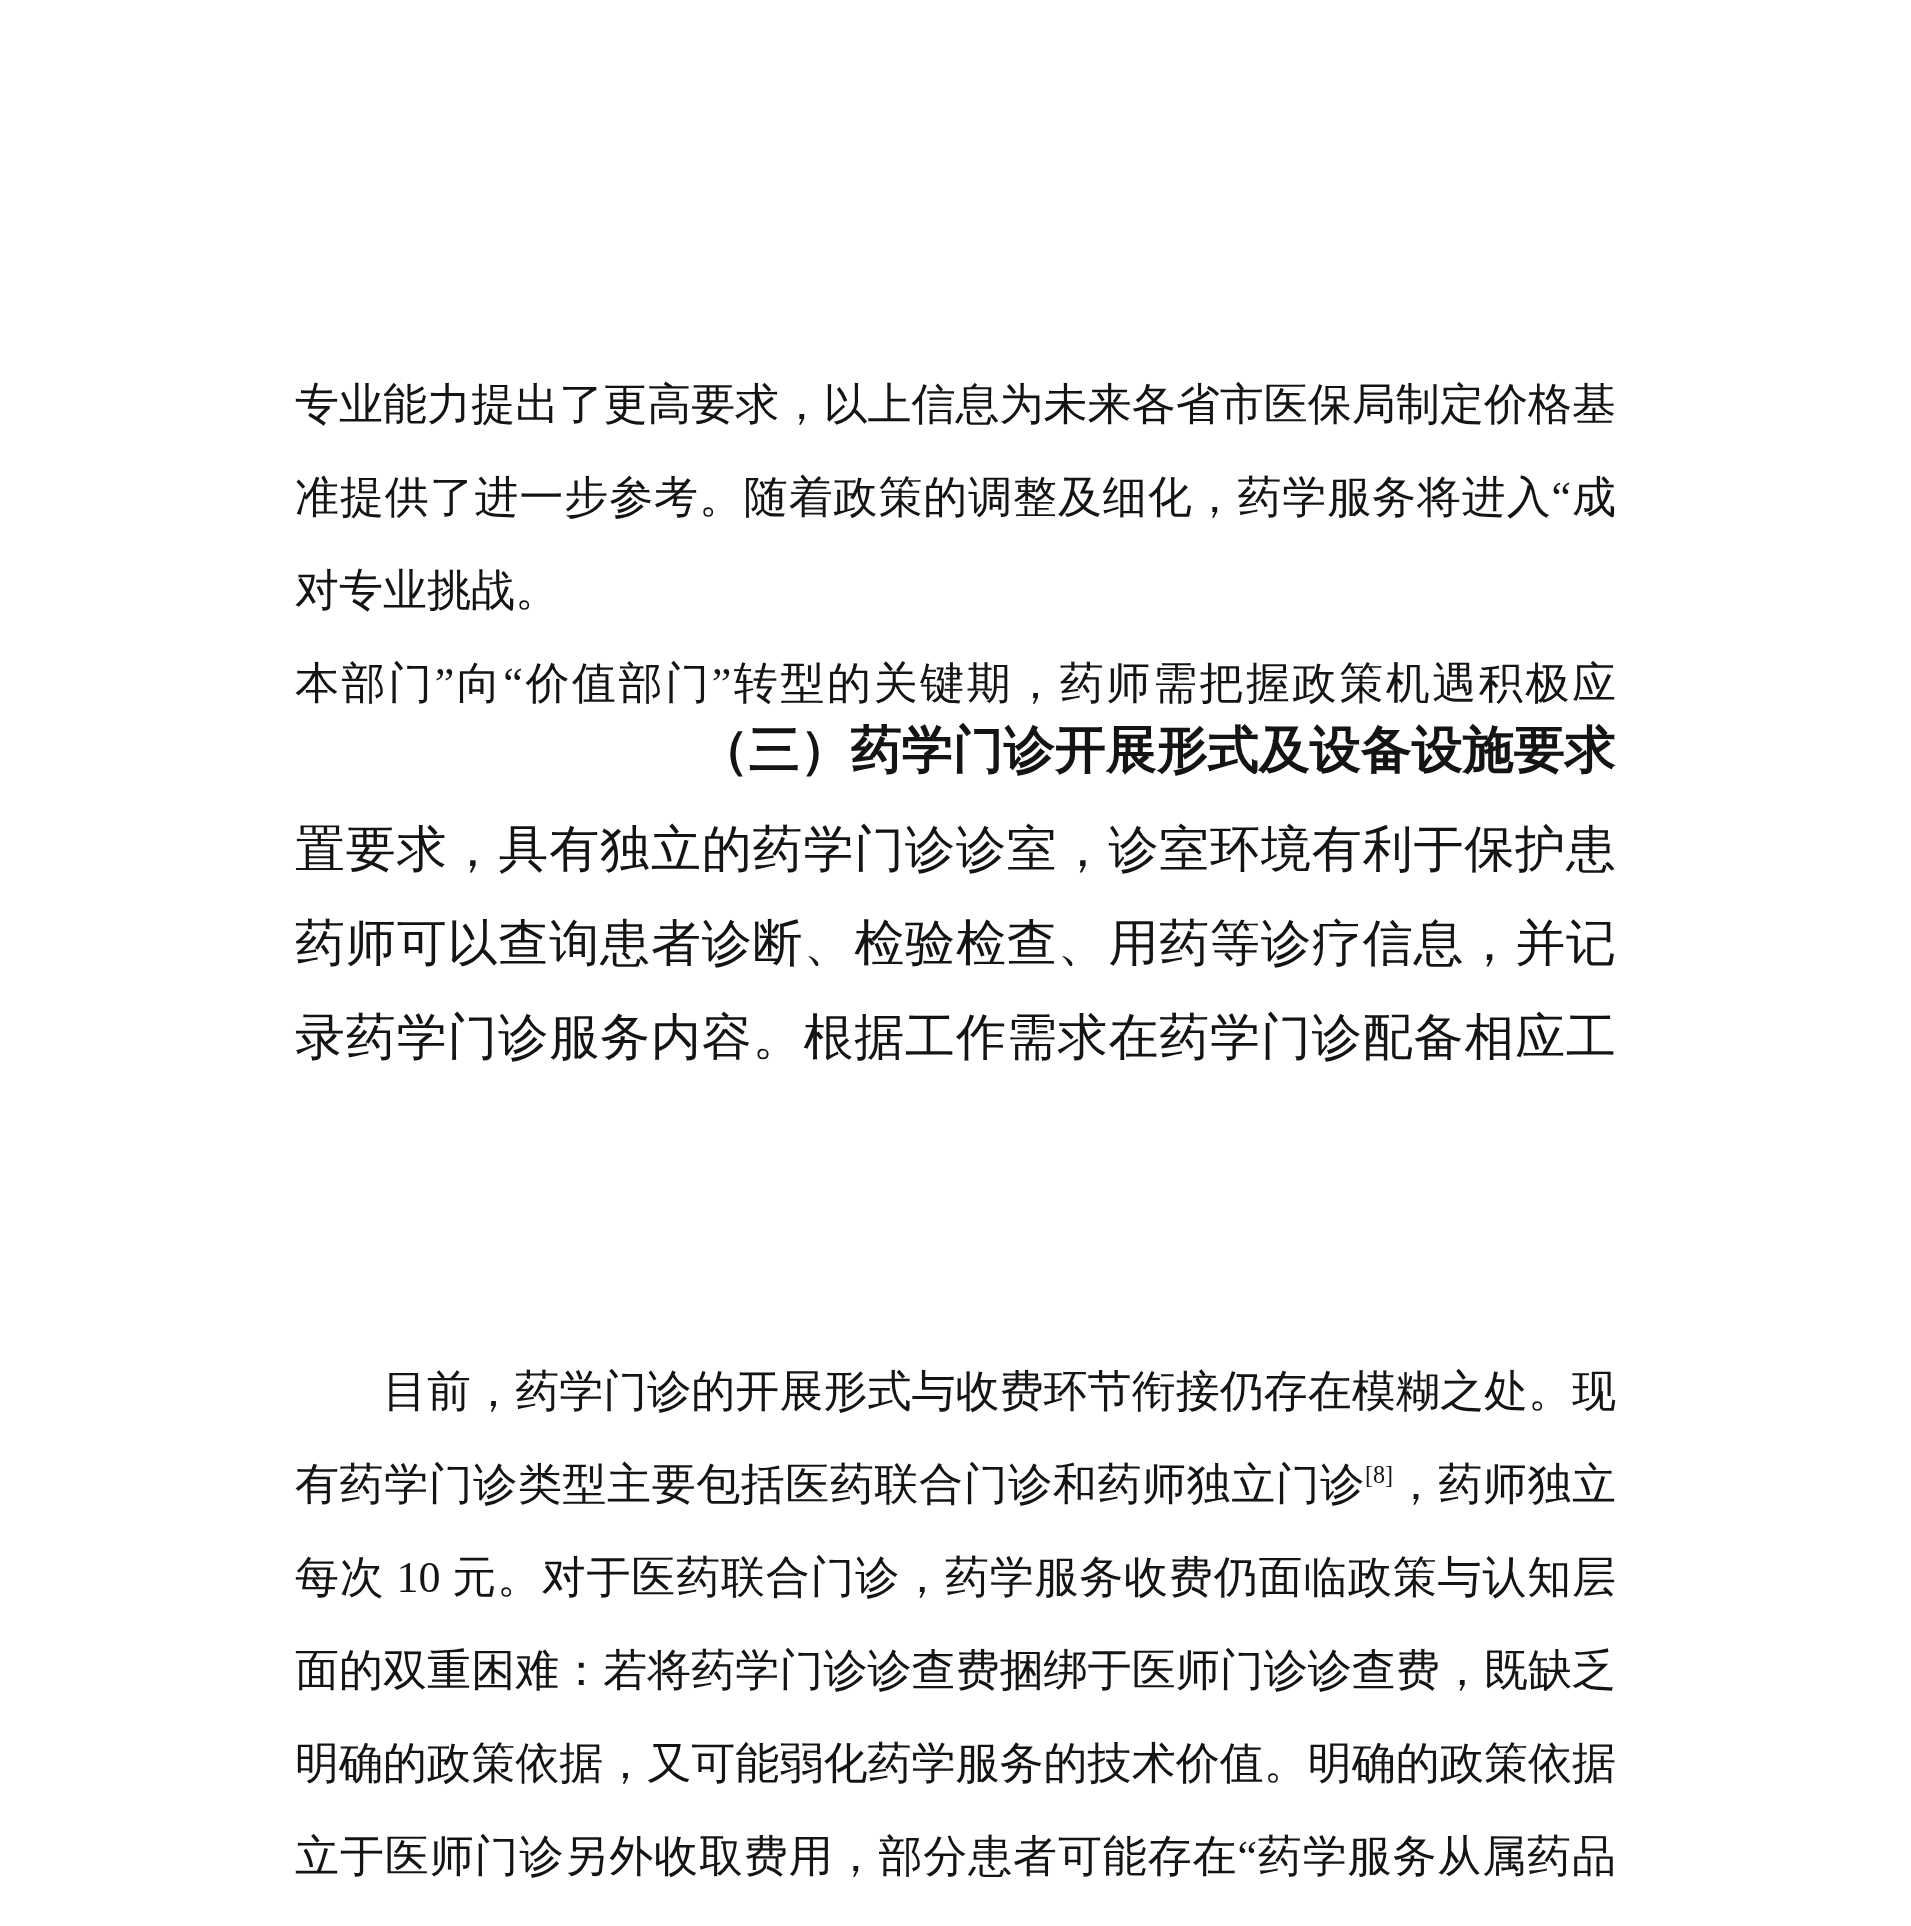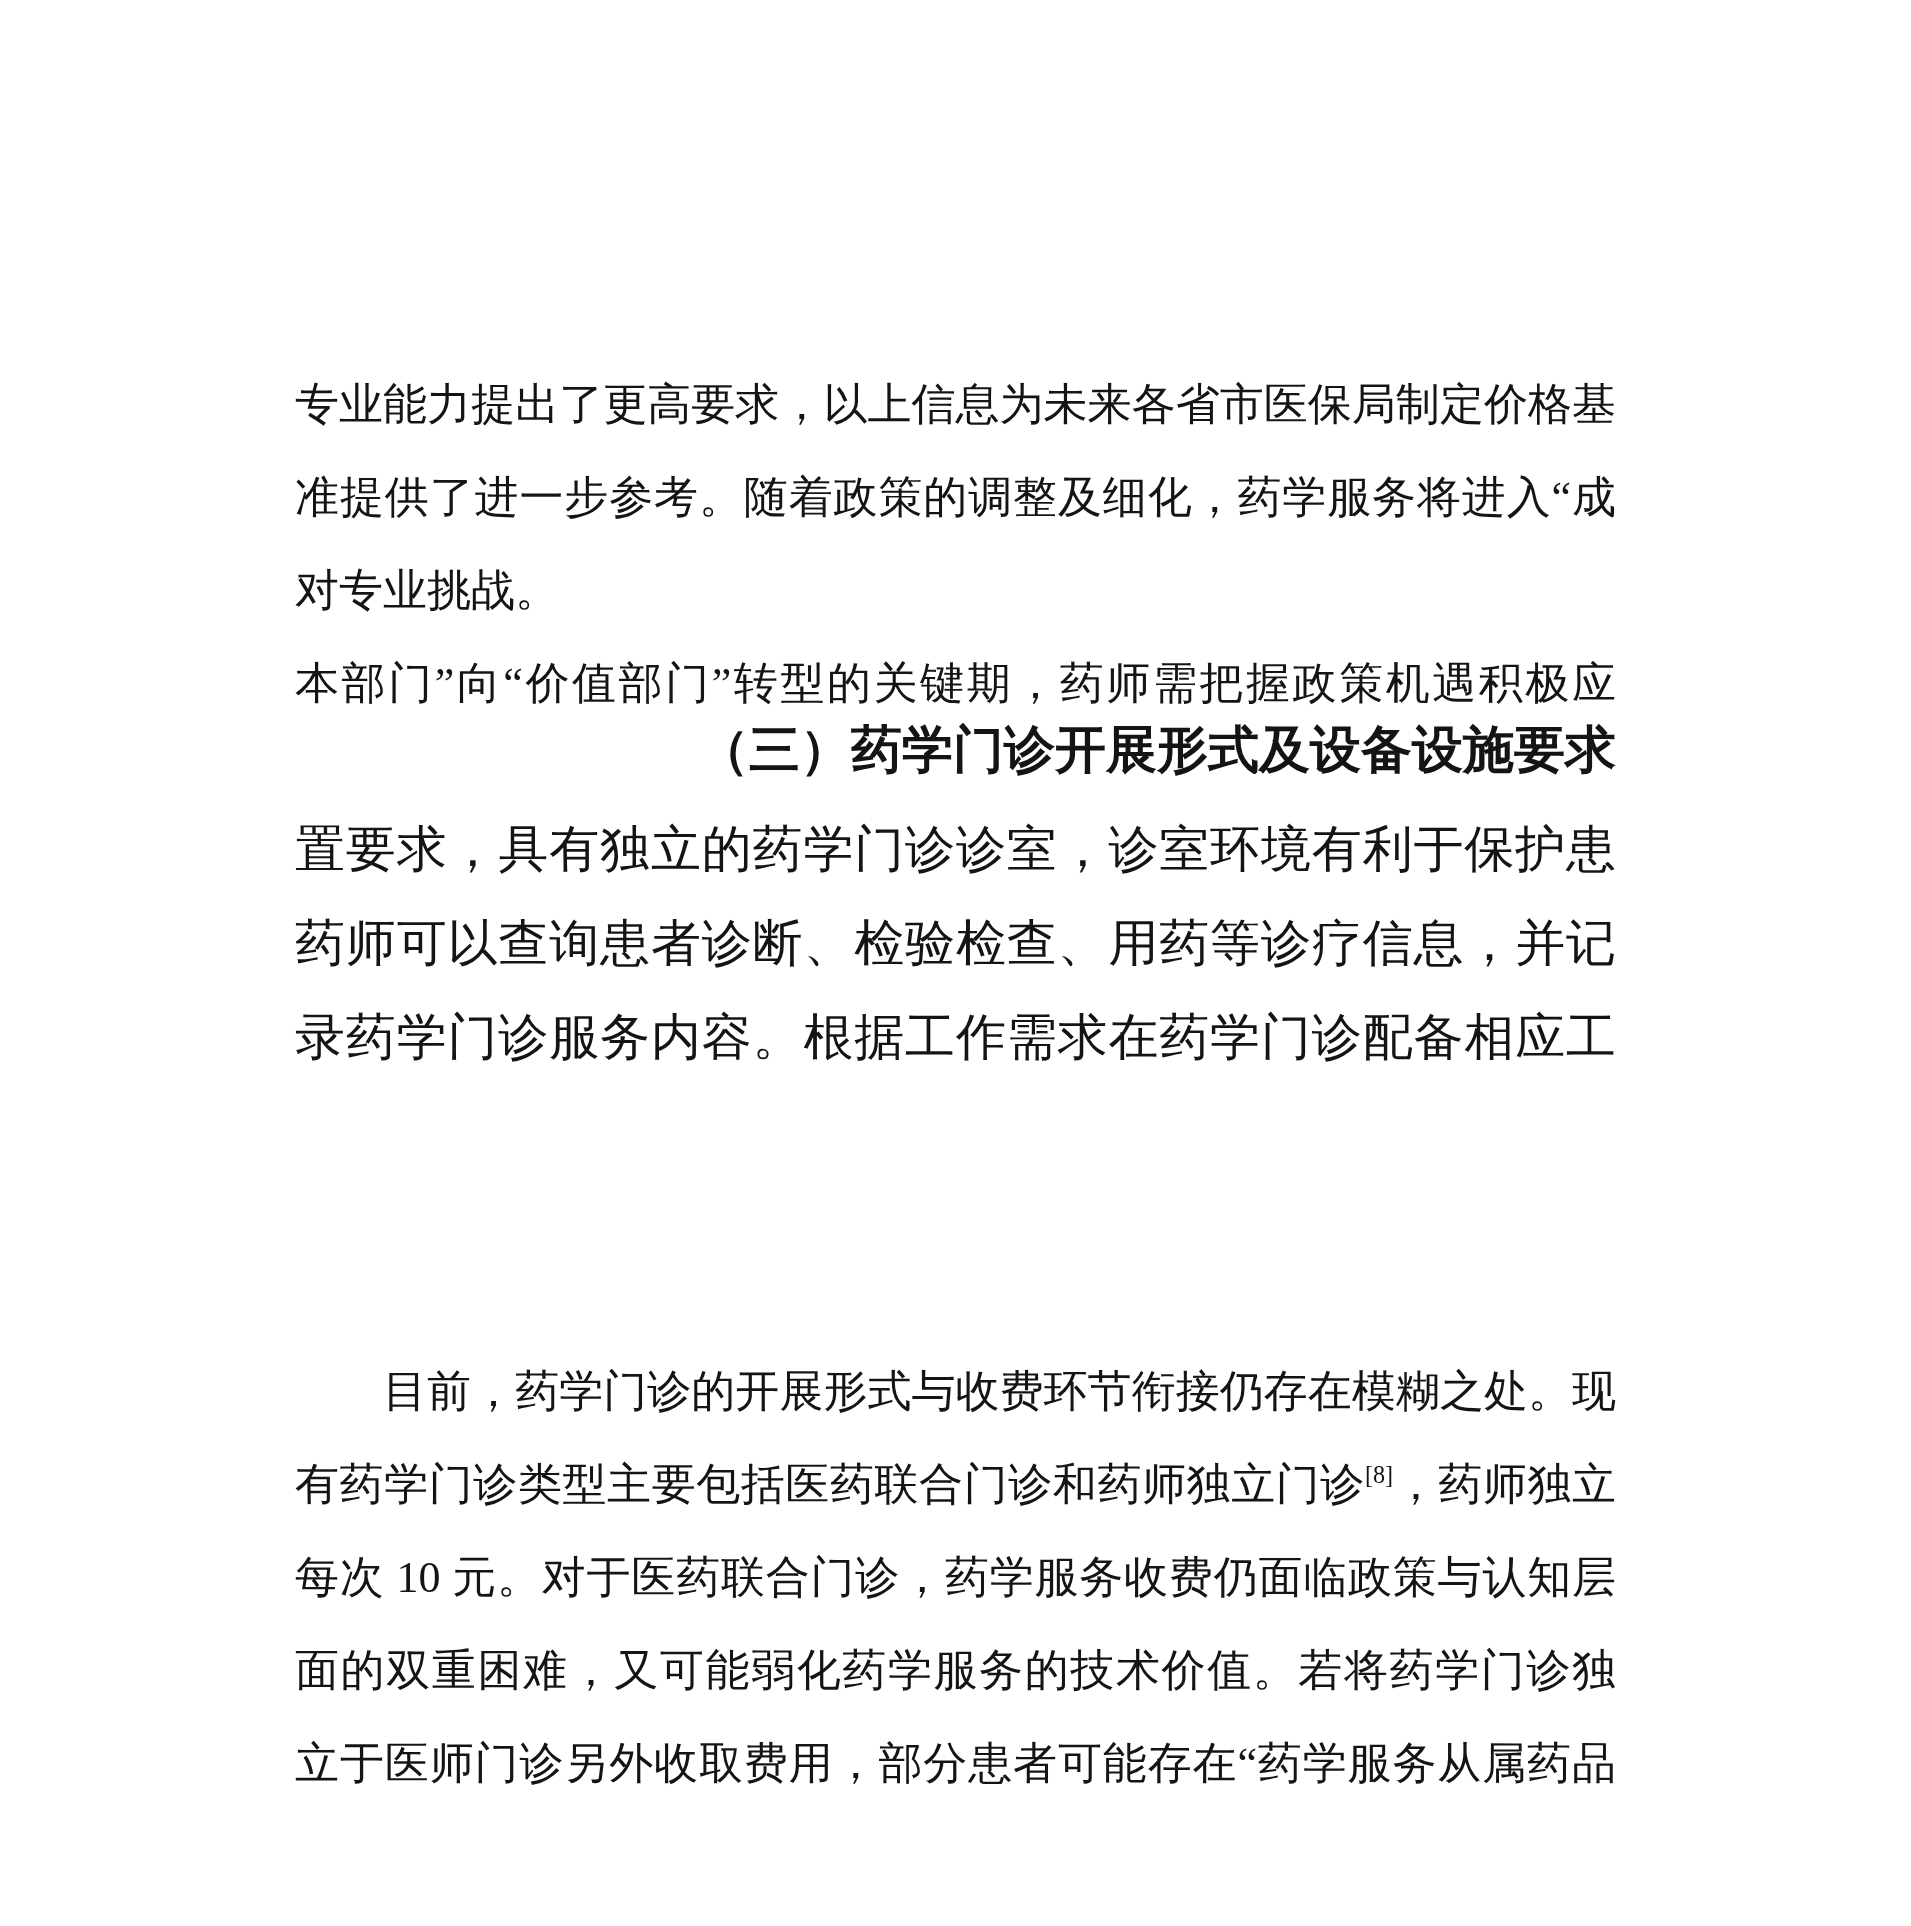--- a/index.html
+++ b/index.html
@@ -71,19 +71,20 @@
       </div>
       <div class="block b2 para-lg">
         <div class="line fill">置要求，具有独立的药学门诊诊室，诊室环境有利于保护患</div>
         <div class="line fill">药师可以查询患者诊断、检验检查、用药等诊疗信息，并记</div>
         <div class="line fill">录药学门诊服务内容。根据工作需求在药学门诊配备相应工</div>
       </div>
       <div class="block b3 para-sm">
         <div class="line fill">　　目前，药学门诊的开展形式与收费环节衔接仍存在模糊之处。现</div>
         <div class="line fill">有药学门诊类型主要包括医药联合门诊和药师独立门诊<sup>[8]</sup>，药师独立</div>
         <div class="line fill">每次 10 元。对于医药联合门诊，药学服务收费仍面临政策与认知层</div>
-        <div class="line fill">面的双重困难，又可能弱化药学服务的技术价值。若将药学门诊独</div>
+        <div class="line fill">面的双重困难：若将药学门诊诊查费捆绑于医师门诊诊查费，既缺乏</div>
+        <div class="line fill">明确的政策依据，又可能弱化药学服务的技术价值。明确的政策依据</div>
         <div class="line fill">立于医师门诊另外收取费用，部分患者可能存在“药学服务从属药品</div>
       </div>
     </div>
 
 </div>
 
 
 </body></html>

